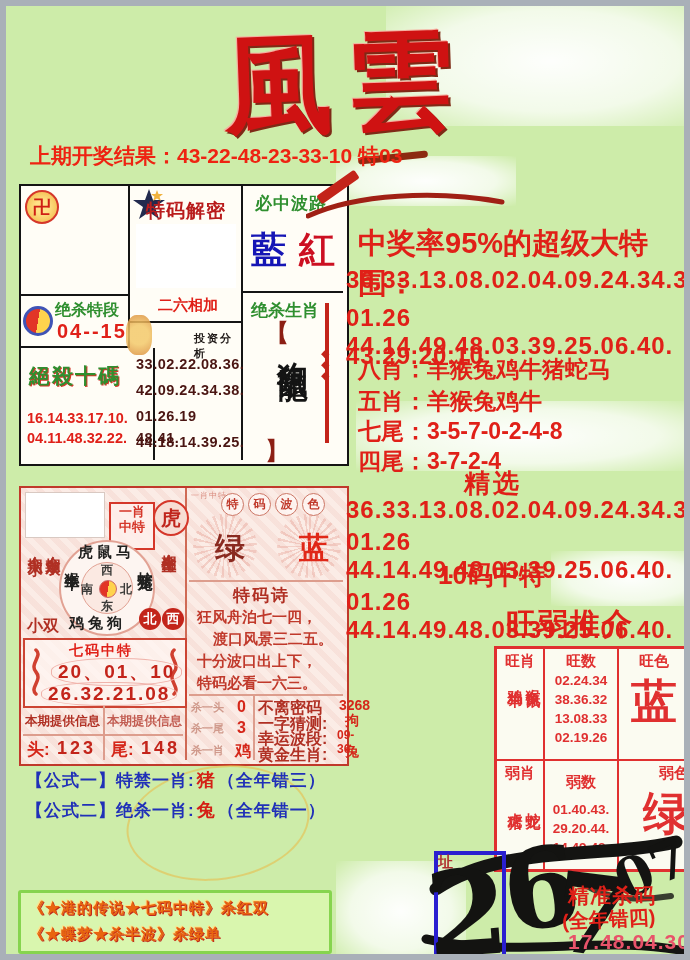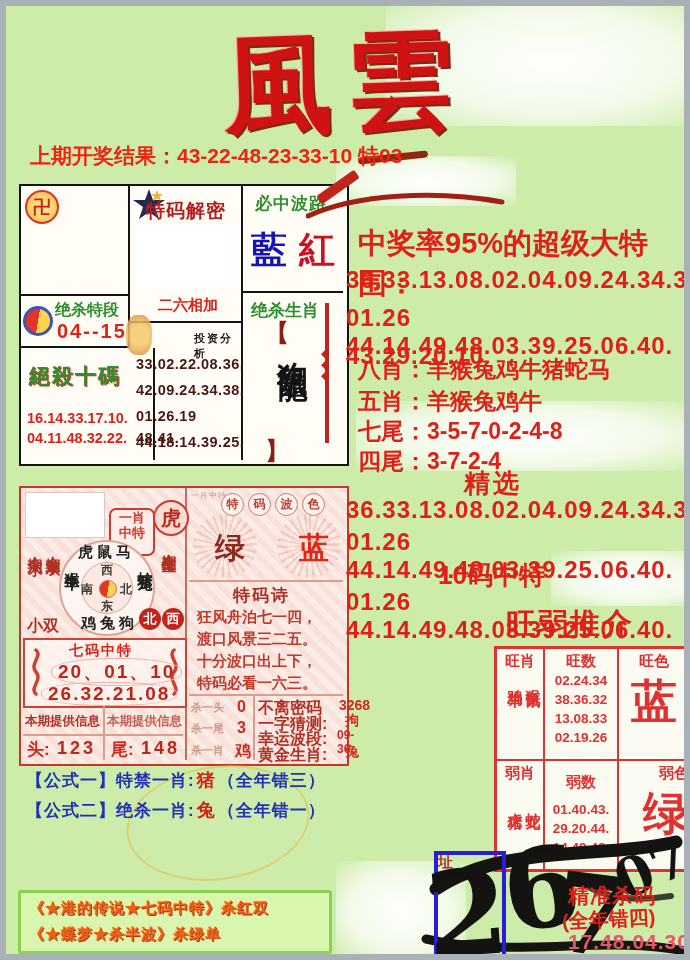--- a/index.html
+++ b/index.html
@@ -168,34 +168,34 @@
       <div class="abs tassel" style="left:82px;top:10px;height:140px;"></div>
       <div class="abs tassel-d" style="left:78px;top:55px;">◆<br>◆<br>◆</div>
     </div>
   </div>
 
   <div class="abs box2" style="left:13px;top:480px;width:326px;height:276px;">
 
     <div class="abs" style="left:164px;top:0;width:2px;height:272px;background:#cf6a55;"></div>
 
     <div class="abs white-box" style="left:4px;top:4px;width:78px;height:44px;"></div>
-    <div class="abs stamp" style="left:88px;top:20px;width:42px;height:44px;border-radius:7px;">
+    <div class="abs stamp" style="left:88px;top:14px;width:42px;height:44px;">
       <div>一肖</div>
       <div>中特</div>
     </div>
     <div class="abs tiny-corner" style="left:134px;top:2px;">一肖中特</div>
     <div class="abs tiger-circle" style="left:132px;top:12px;width:32px;height:32px;line-height:32px;">虎</div>
 
     <div class="abs vert maroon-t" style="left:4px;top:56px;font-size:15px;height:86px;letter-spacing:2px;">今期大小</div>
     <div class="abs vert maroon-t" style="left:22px;top:56px;font-size:15px;height:86px;letter-spacing:2px;">今期单双</div>
     <div class="abs maroon-t" style="left:6px;top:128px;font-size:16px;">小双</div>
 
     <div class="abs compass-outer" style="left:38px;top:52px;width:92px;height:92px;">
       <div class="abs ring-l" style="left:17px;top:1px;letter-spacing:4px;">虎鼠马</div>
-      <div class="abs ring-l" style="left:20px;top:72px;letter-spacing:4px;">鸡兔狗</div>
+      <div class="abs ring-l" style="left:8px;top:72px;letter-spacing:4px;">鸡兔狗</div>
       <div class="abs vert ring-l" style="left:1px;top:18px;letter-spacing:2px;">猴牛羊</div>
       <div class="abs vert ring-l" style="left:74px;top:18px;letter-spacing:2px;">蛇猪龙</div>
       <div class="abs compass-inner" style="left:20px;top:20px;width:50px;height:50px;">
         <div class="abs dir-l" style="left:19px;top:-1px;">西</div>
         <div class="abs dir-l" style="left:-1px;top:18px;">南</div>
         <div class="abs dir-l" style="left:38px;top:18px;">北</div>
         <div class="abs dir-l" style="left:19px;top:35px;">东</div>
         <div class="abs mini-yy" style="left:17px;top:17px;"></div>
       </div>
     </div>
@@ -231,21 +231,21 @@
       <span class="bose-circle">特</span><span class="bose-circle">码</span><span class="bose-circle">波</span><span class="bose-circle">色</span>
     </div>
     <div class="burst" style="left:172px;top:26px;width:64px;height:64px;"></div>
     <div class="burst" style="left:256px;top:26px;width:64px;height:64px;"></div>
     <div class="abs bose-green" style="left:194px;top:40px;">绿</div>
     <div class="abs bose-blue" style="left:278px;top:40px;">蓝</div>
     <div class="abs hr-pink" style="left:168px;top:92px;width:154px;"></div>
 
     <div class="abs poem-title" style="left:212px;top:96px;">特码诗</div>
     <div class="abs poem-line" style="left:176px;top:118px;">狂风舟泊七一四，</div>
-    <div class="abs poem-line" style="left:176px;top:140px;">渡口风景三二五。</div>
+    <div class="abs poem-line" style="left:192px;top:140px;">渡口风景三二五。</div>
     <div class="abs poem-line" style="left:176px;top:162px;">十分波口出上下，</div>
     <div class="abs poem-line" style="left:176px;top:184px;">特码必看一六三。</div>
     <div class="abs hr-pink" style="left:168px;top:206px;width:154px;"></div>
 
     <div class="abs" style="left:168px;top:208px;width:154px;height:64px;">
       <div class="abs" style="left:64px;top:0;width:1.5px;height:64px;background:#dd9d8d;"></div>
       <div class="abs kill-label" style="left:2px;top:4px;">杀一头</div>
       <div class="abs kill-value" style="left:48px;top:2px;">0</div>
       <div class="abs kill-label" style="left:2px;top:25px;">杀一尾</div>
       <div class="abs kill-value" style="left:48px;top:23px;">3</div>

